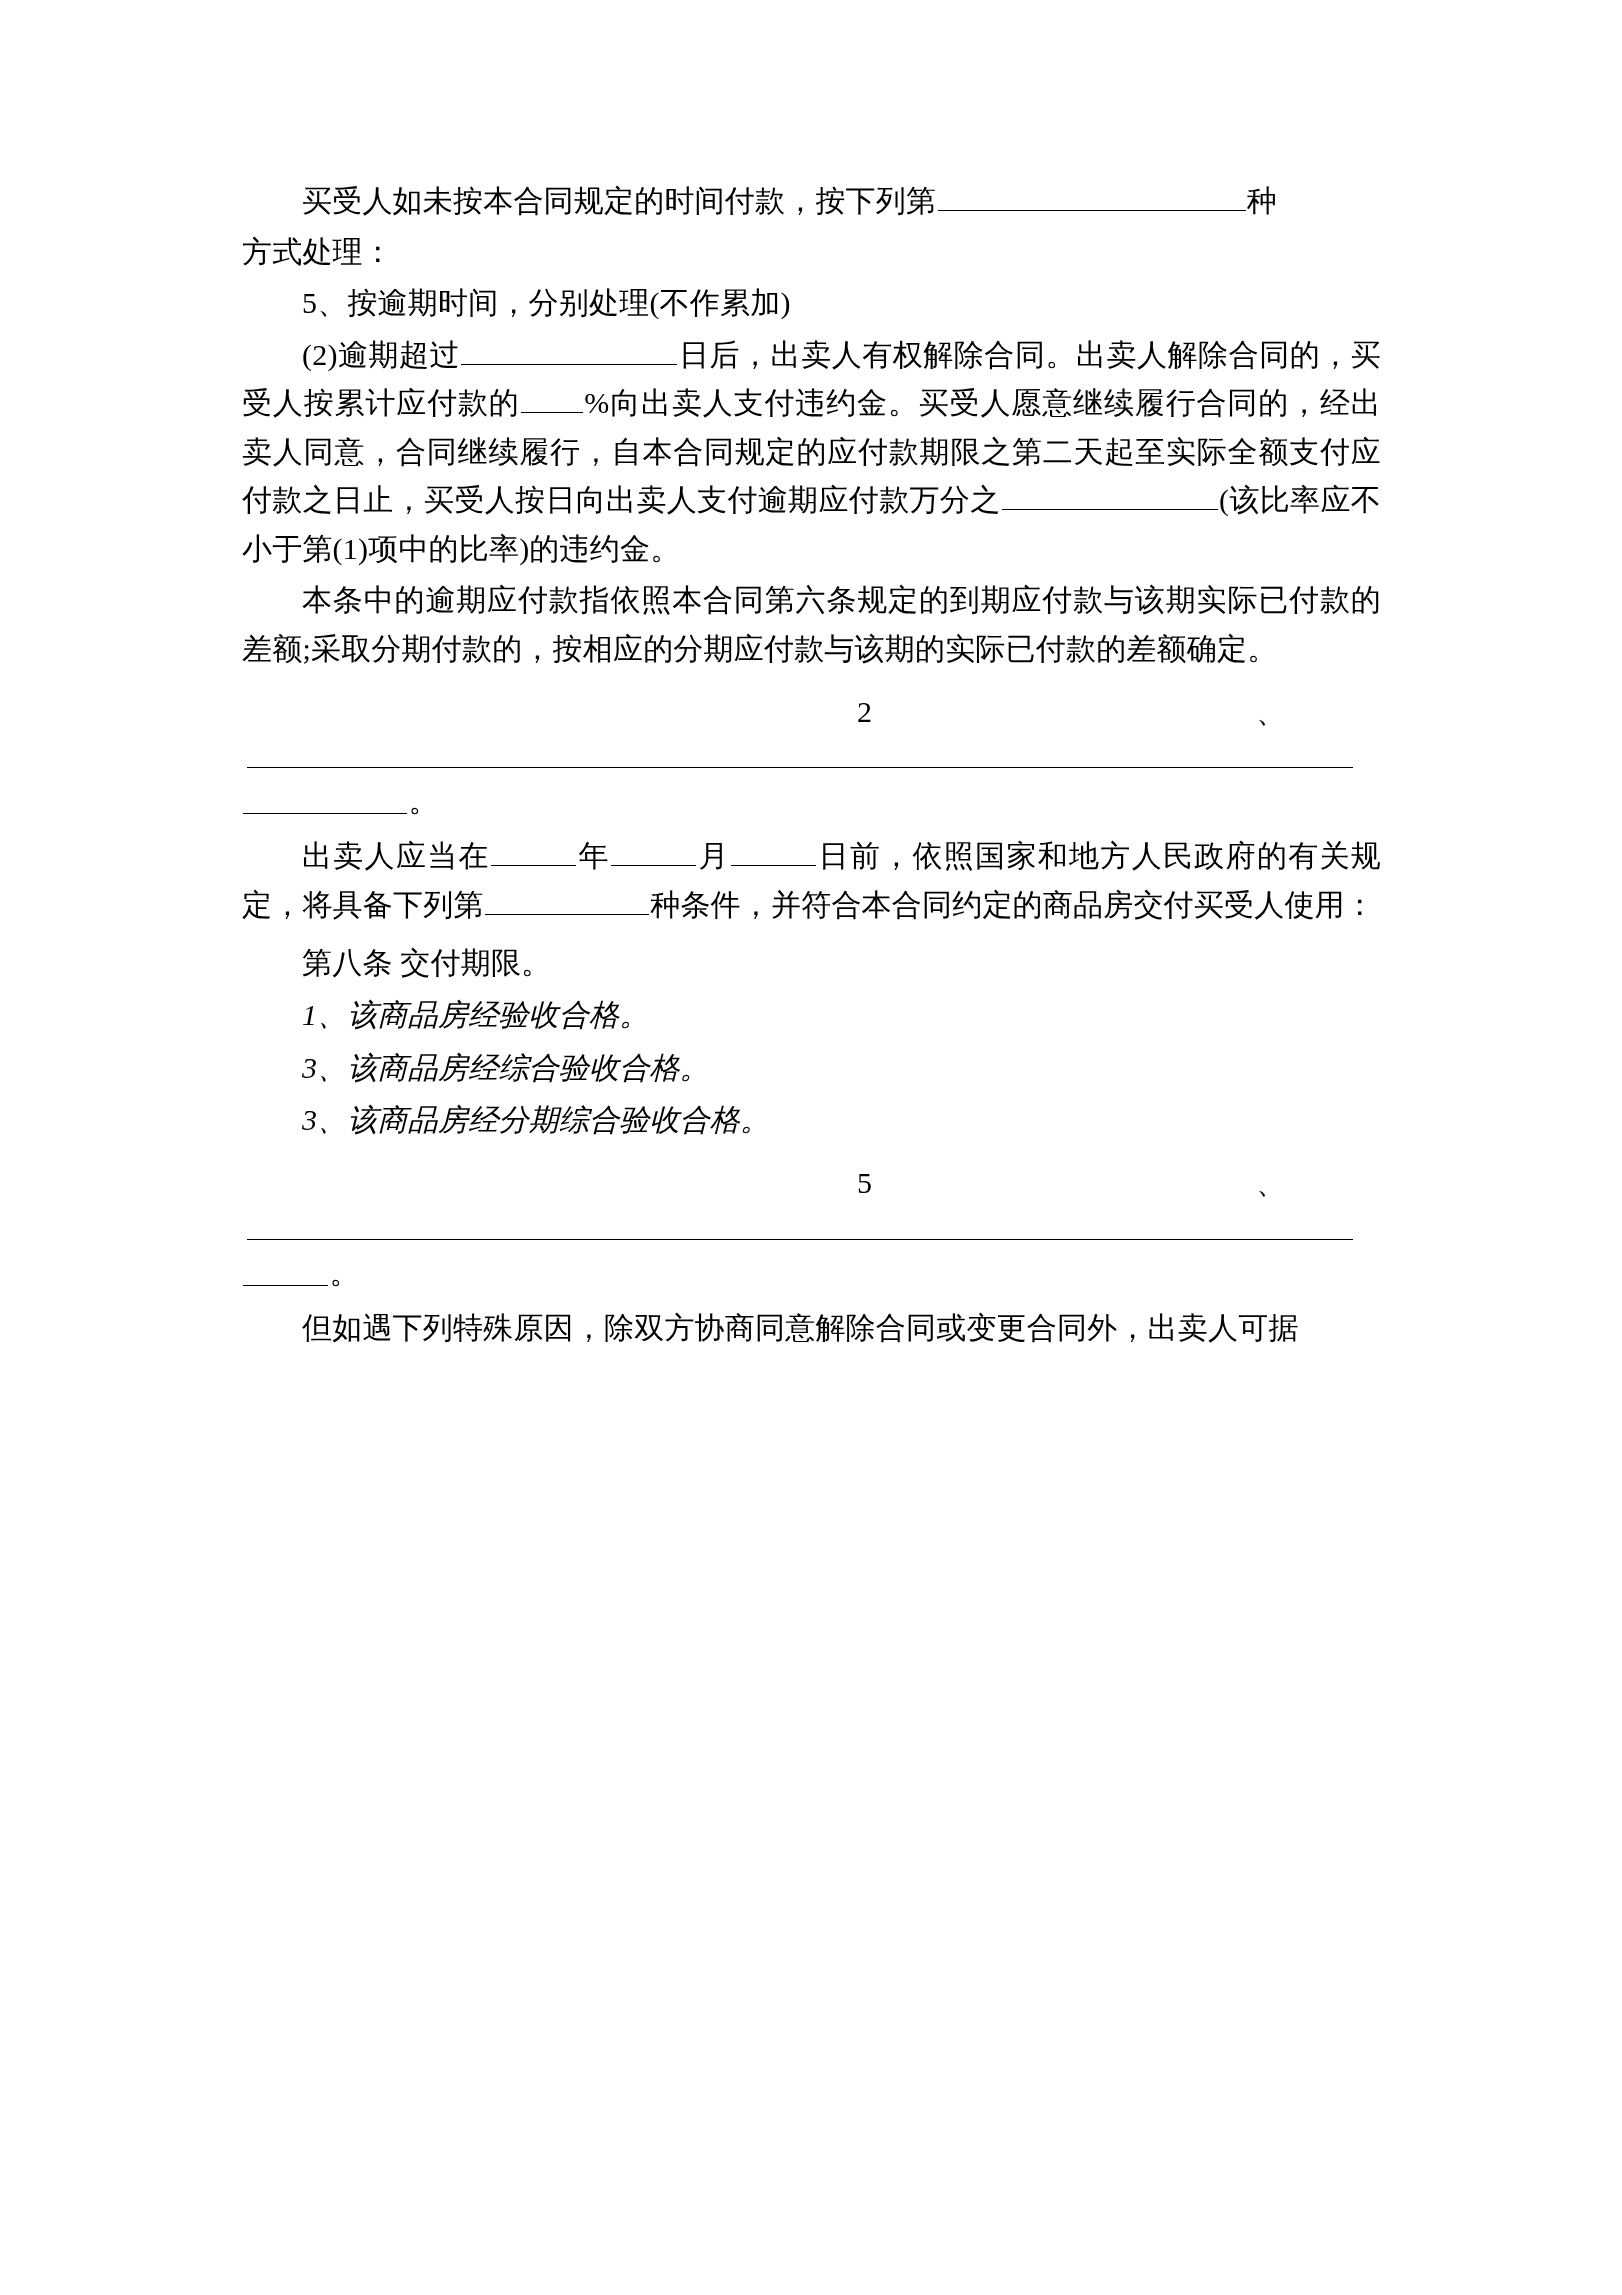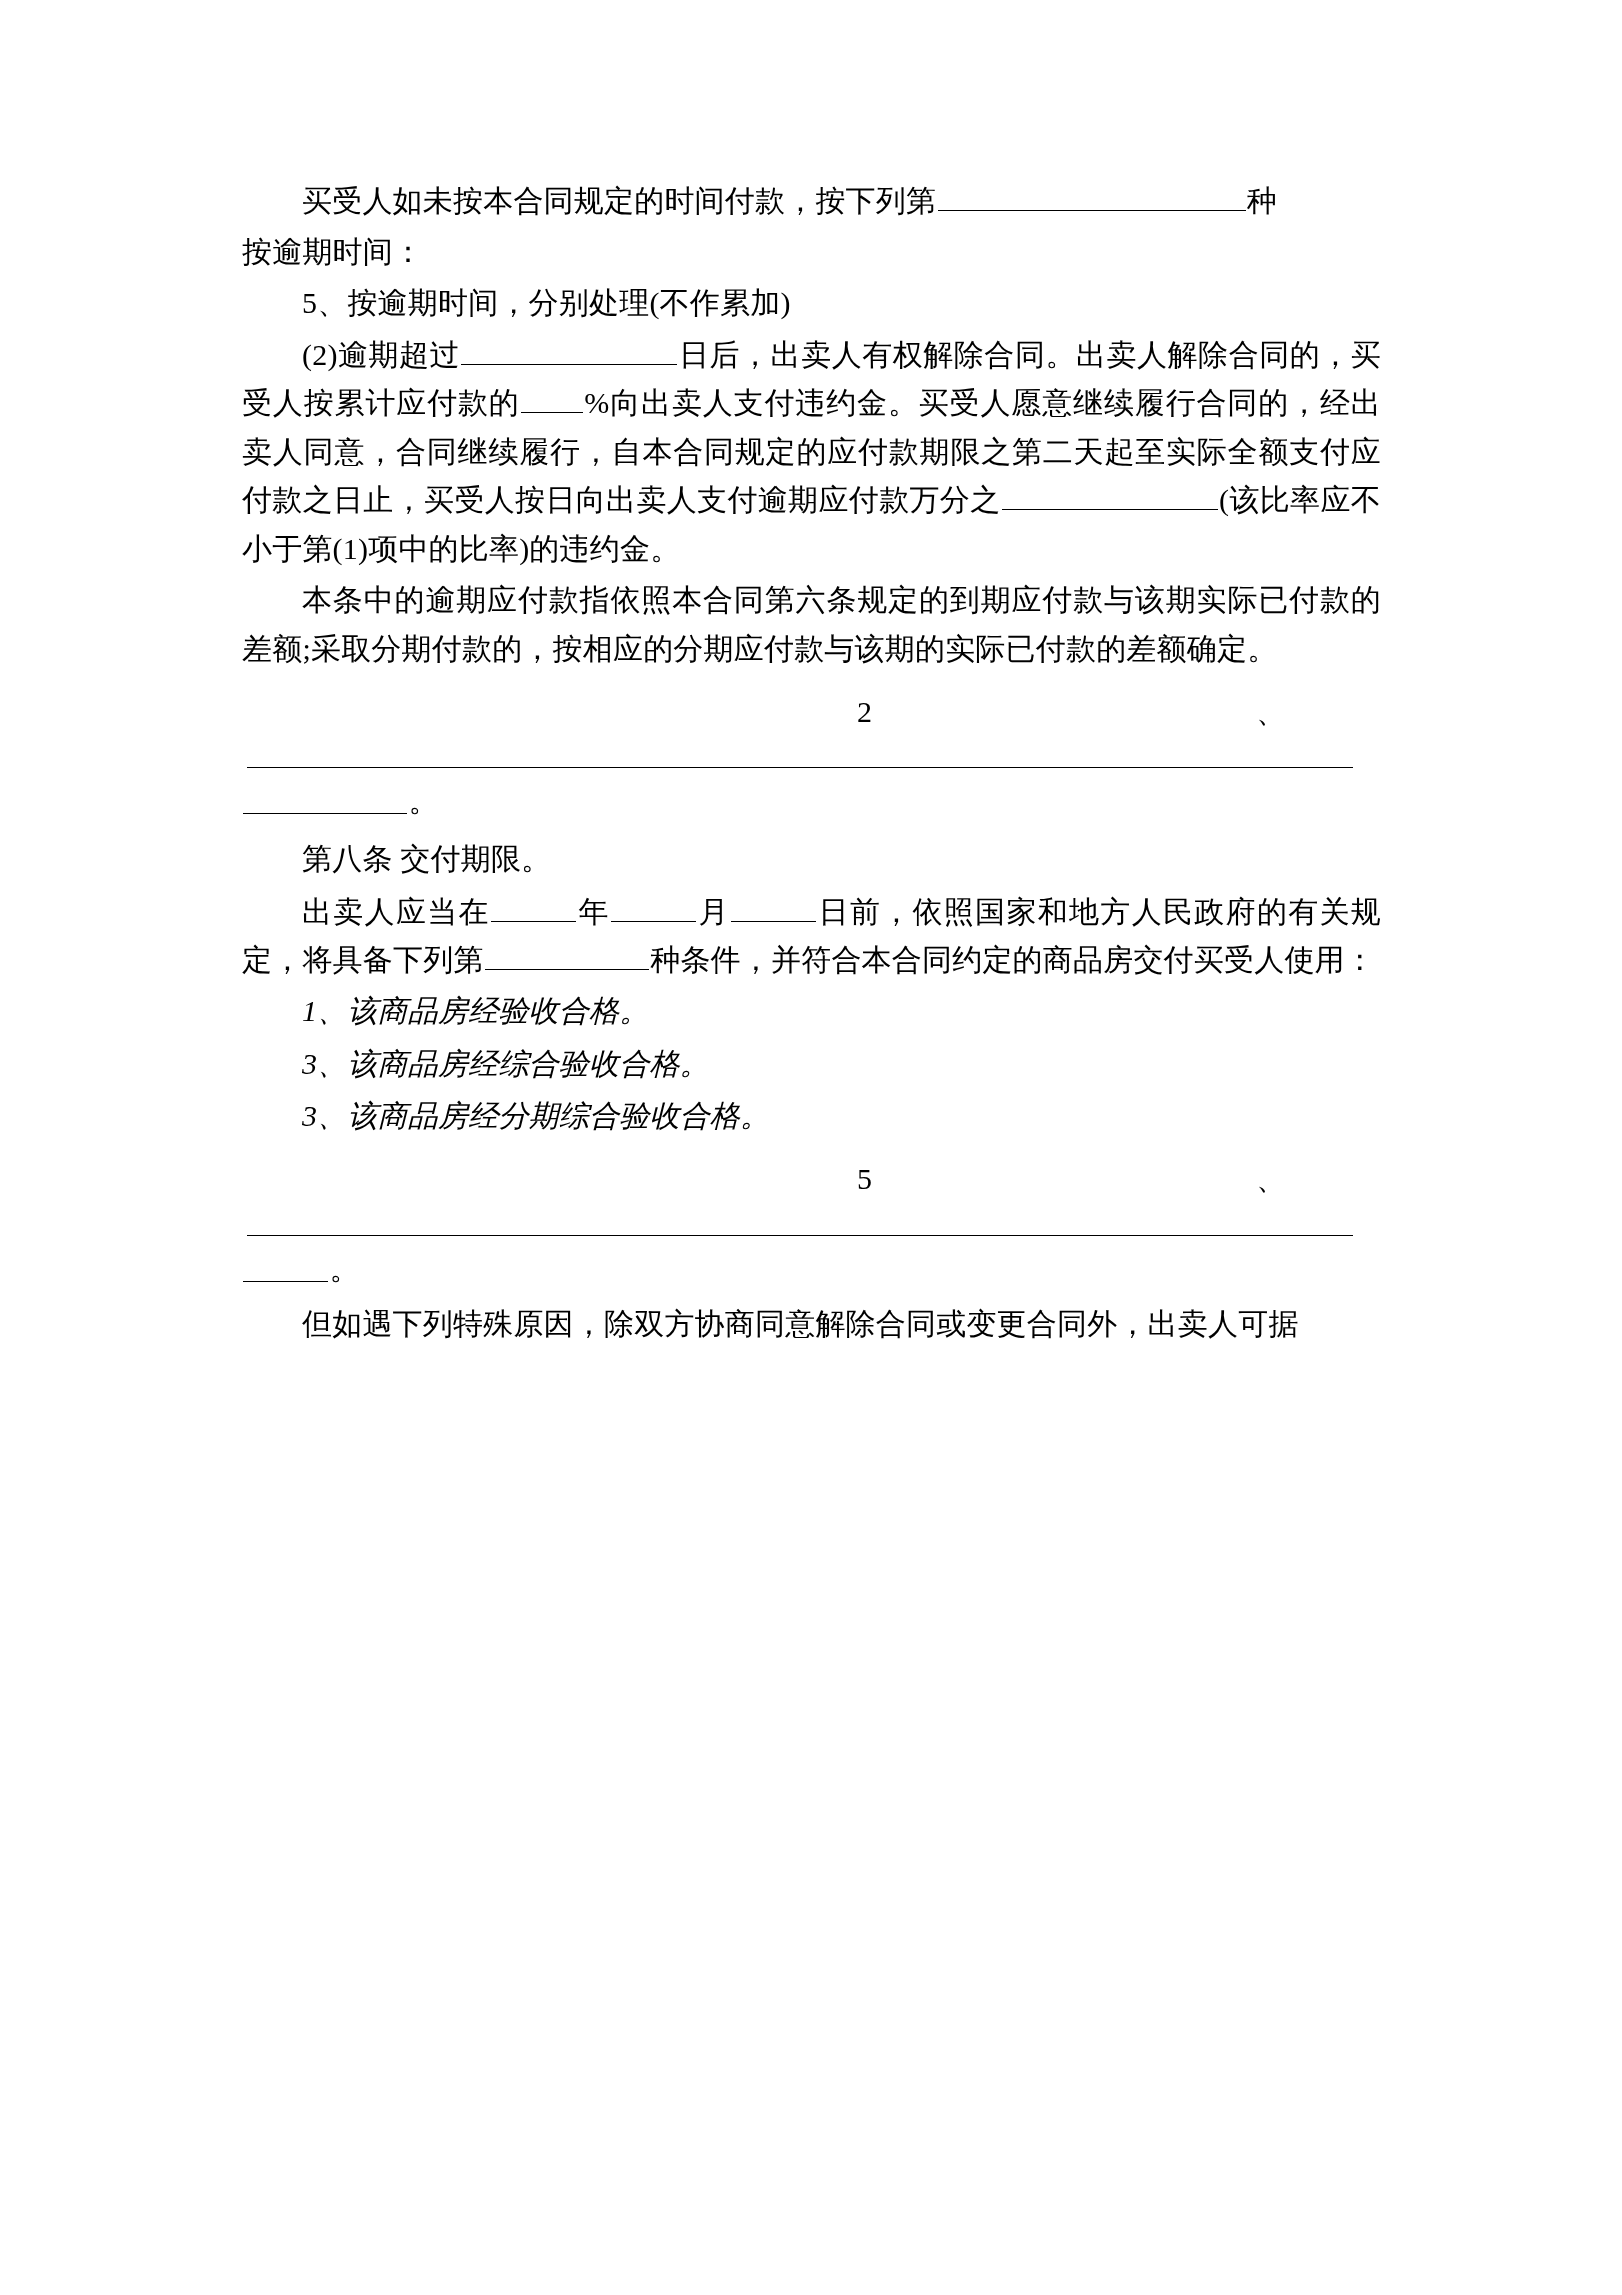--- a/index.html
+++ b/index.html
@@ -95,45 +95,45 @@
 </style>
 </head>
 <body>
 
 <div class="page">
   <div class="doc-body">
 
     <p class="para indent">
       <span>买受人如未按本合同规定的时间付款，按下列第</span><span class="blank b-xl"></span><span>种</span>
     </p>
-    <p class="para">按逾期时间：</p>
+    <p class="para">方式处理：</p>
 
     <p class="para indent">5、按逾期时间，分别处理(不作累加)</p>
 
 
     <p class="para indent">
       <span>(2)逾期超过</span><span class="blank b-lg"></span><span>日后，出卖人有权解除合同。出卖人解除合同的，买受人按累计应付款的</span><span class="blank b-xs"></span><span>%向出卖人支付违约金。买受人愿意继续履行合同的，经出卖人同意，合同继续履行，自本合同规定的应付款期限之第二天起至实际全额支付应付款之日止，买受人按日向出卖人支付逾期应付款万分之</span><span class="blank b-lg"></span><span>(该比率应不小于第(1)项中的比率)的违约金。</span>
     </p>
 
     <p class="para indent">本条中的逾期应付款指依照本合同第六条规定的到期应付款与该期实际已付款的差额;采取分期付款的，按相应的分期应付款与该期的实际已付款的差额确定。</p>
 
     <div class="numbered-row">
       <span class="num">2</span>
       <span class="mark">、</span>
     </div>
     <div class="rule-long"></div>
     <p class="para rule-tail">
       <span class="blank b-md"></span><span>。</span>
     </p>
 
-    <p class="para section-title">第八条  交付期限。</p>
-
     <p class="para indent">
       <span>出卖人应当在</span><span class="blank b-sm"></span><span>年</span><span class="blank b-sm"></span><span>月</span><span class="blank b-sm"></span><span>日前，依照国家和地方人民政府的有关规定，将具备下列第</span><span class="blank b-md"></span><span>种条件，并符合本合同约定的商品房交付买受人使用：</span>
     </p>
+
+    <p class="para section-title">第八条  交付期限。</p>
 
     <p class="para list-item">1、该商品房经验收合格。</p>
     <p class="para list-item">3、该商品房经综合验收合格。</p>
     <p class="para list-item">3、该商品房经分期综合验收合格。</p>
 
     <div class="numbered-row">
       <span class="num">5</span>
       <span class="mark">、</span>
     </div>
     <div class="rule-long"></div>

